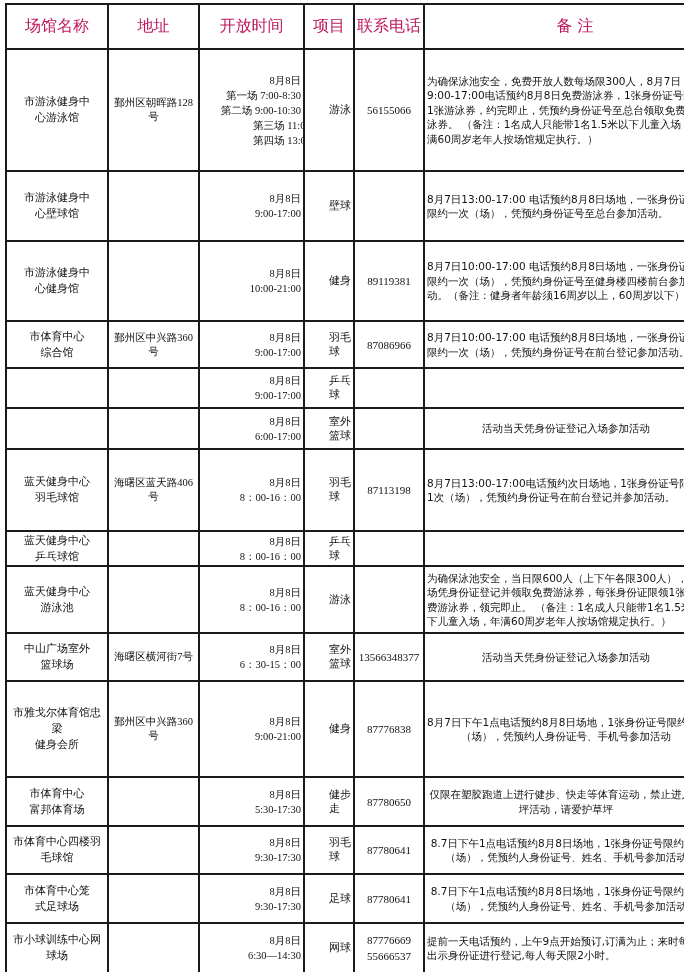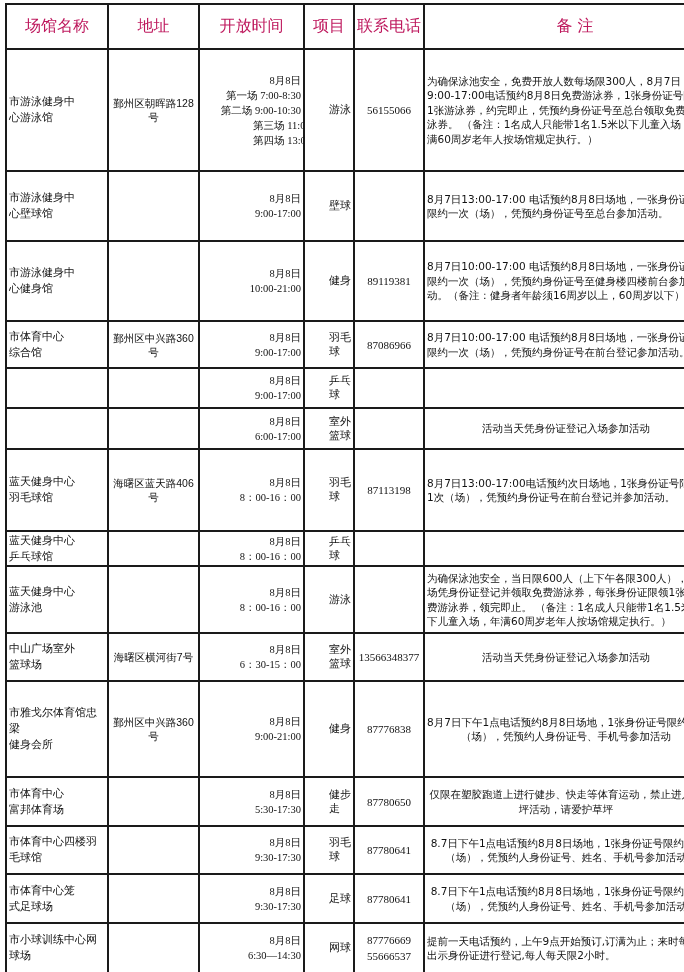--- a/index.html
+++ b/index.html
@@ -2,22 +2,22 @@
 <html><head>
 <meta charset="utf-8">
 <style>
   html, body { margin:0; padding:0; background:#ffffff; }
   body { width:684px; height:972px; overflow:hidden; position:relative;
          font-family:"DejaVu Sans", "Liberation Sans", sans-serif; color:#111; }
   table { position:absolute; left:5px; top:3px; border-collapse:collapse; table-layout:fixed; width:720px; }
   td, th { border:2px solid #1a1a1a; padding:0 2px; vertical-align:middle; overflow:hidden; }
   th { font-size:16px; font-weight:normal; height:43px; text-align:center; color:#be185d; }
   td { font-size:10.5px; line-height:14px; }
-  .c-name { font-size:11px; line-height:16px; }
-  .c-addr { text-align:center; font-family:Liberation Sans, sans-serif; font-size:10.5px; }
+  .c-name { text-align:center; font-size:11px; line-height:16px; }
+  .c-addr { text-align:center; font-family:Liberation Serif, serif; font-size:10.5px; }
   .c-time { text-align:right; font-family:"Liberation Serif","DejaVu Serif",serif; font-size:10.5px; line-height:15px; }
   .c-item { text-align:left; font-size:11px;padding-left:24px; }
   .c-phone { text-align:center; font-family:"Liberation Serif","DejaVu Serif",serif; font-size:11px; }
   .c-note { font-size:10.5px; line-height:14.5px; text-align:left; padding-right:20px; }
   .c-note.center { text-align:center; }
   .time-line { display:block; white-space:nowrap; }
   .time-line.indent { padding-left:6px;margin-left:45px; }
   .left-edge { position:absolute; left:0; top:3px; width:5px; height:969px; border-right:2px solid #1a1a1a; }
 </style>
 </head>

